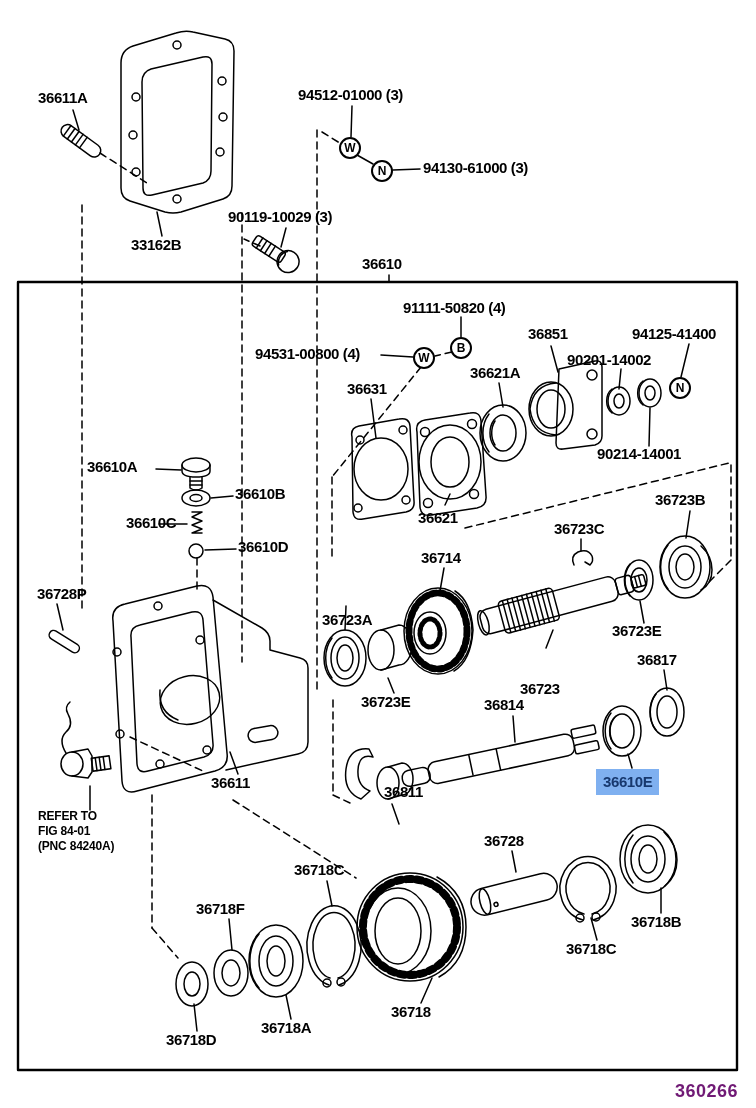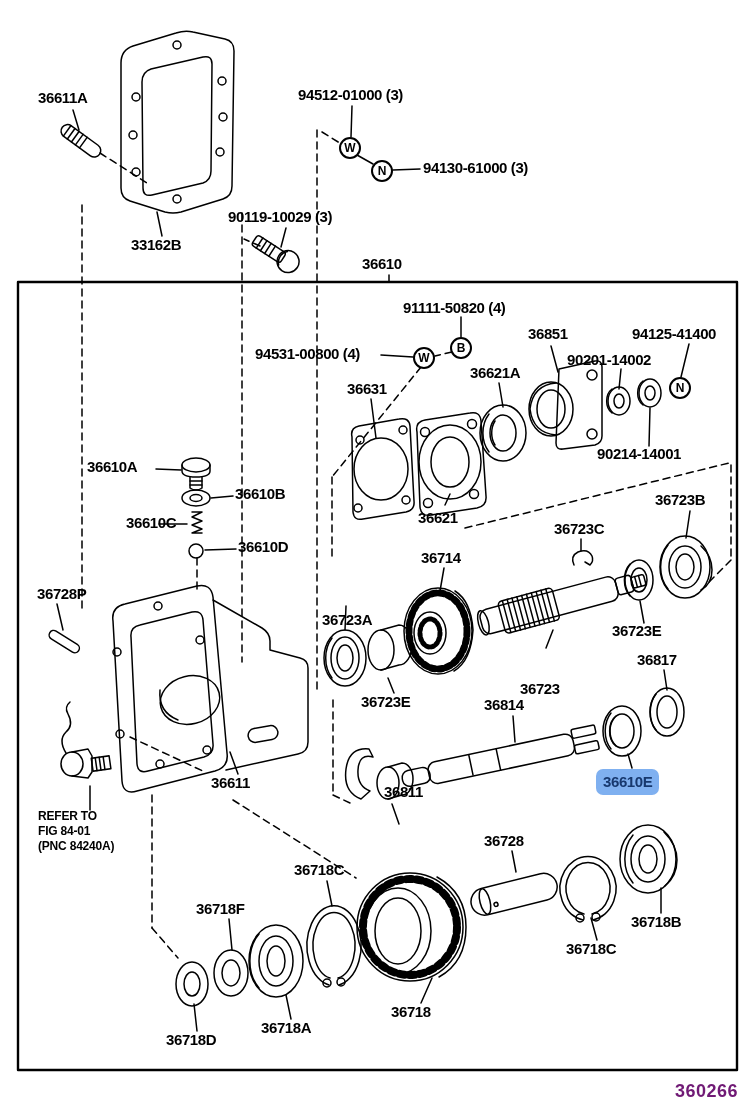--- a/index.html
+++ b/index.html
@@ -391,21 +391,21 @@
       <div class="part-label" style="left: 238px; top: 539px;">36610D</div>
       <div class="part-label" style="left: 421px; top: 550px;">36714</div>
       <div class="part-label" style="left: 37px; top: 586px;">36728P</div>
       <div class="part-label" style="left: 322px; top: 612px;">36723A</div>
       <div class="part-label" style="left: 612px; top: 623px;">36723E</div>
       <div class="part-label" style="left: 520px; top: 649px; margin-top: 32px;">36723</div>
       <div class="part-label" style="left: 637px; top: 652px;">36817</div>
       <div class="part-label" style="left: 361px; top: 694px;">36723E</div>
       <div class="part-label" style="left: 484px; top: 697px;">36814</div>
       <div class="part-label" style="left: 211px; top: 775px;">36611</div>
-      <div class="part-label highlighted" style="left: 596px; top: 769px; border-radius: 7px;">36610E</div>
+      <div class="part-label highlighted" style="left: 596px; top: 769px;">36610E</div>
       <div class="part-label" style="left: 372px; top: 784px; margin-left: 12px;">36811</div>
       <div class="part-label" style="left: 484px; top: 833px;">36728</div>
       <div class="part-label" style="left: 294px; top: 862px;">36718C</div>
       <div class="part-label" style="left: 196px; top: 901px;">36718F</div>
       <div class="part-label" style="left: 631px; top: 914px;">36718B</div>
       <div class="part-label" style="left: 566px; top: 941px;">36718C</div>
       <div class="part-label" style="left: 391px; top: 1004px;">36718</div>
       <div class="part-label" style="left: 261px; top: 1020px;">36718A</div>
       <div class="part-label" style="left: 166px; top: 1032px;">36718D</div>
     </div>

